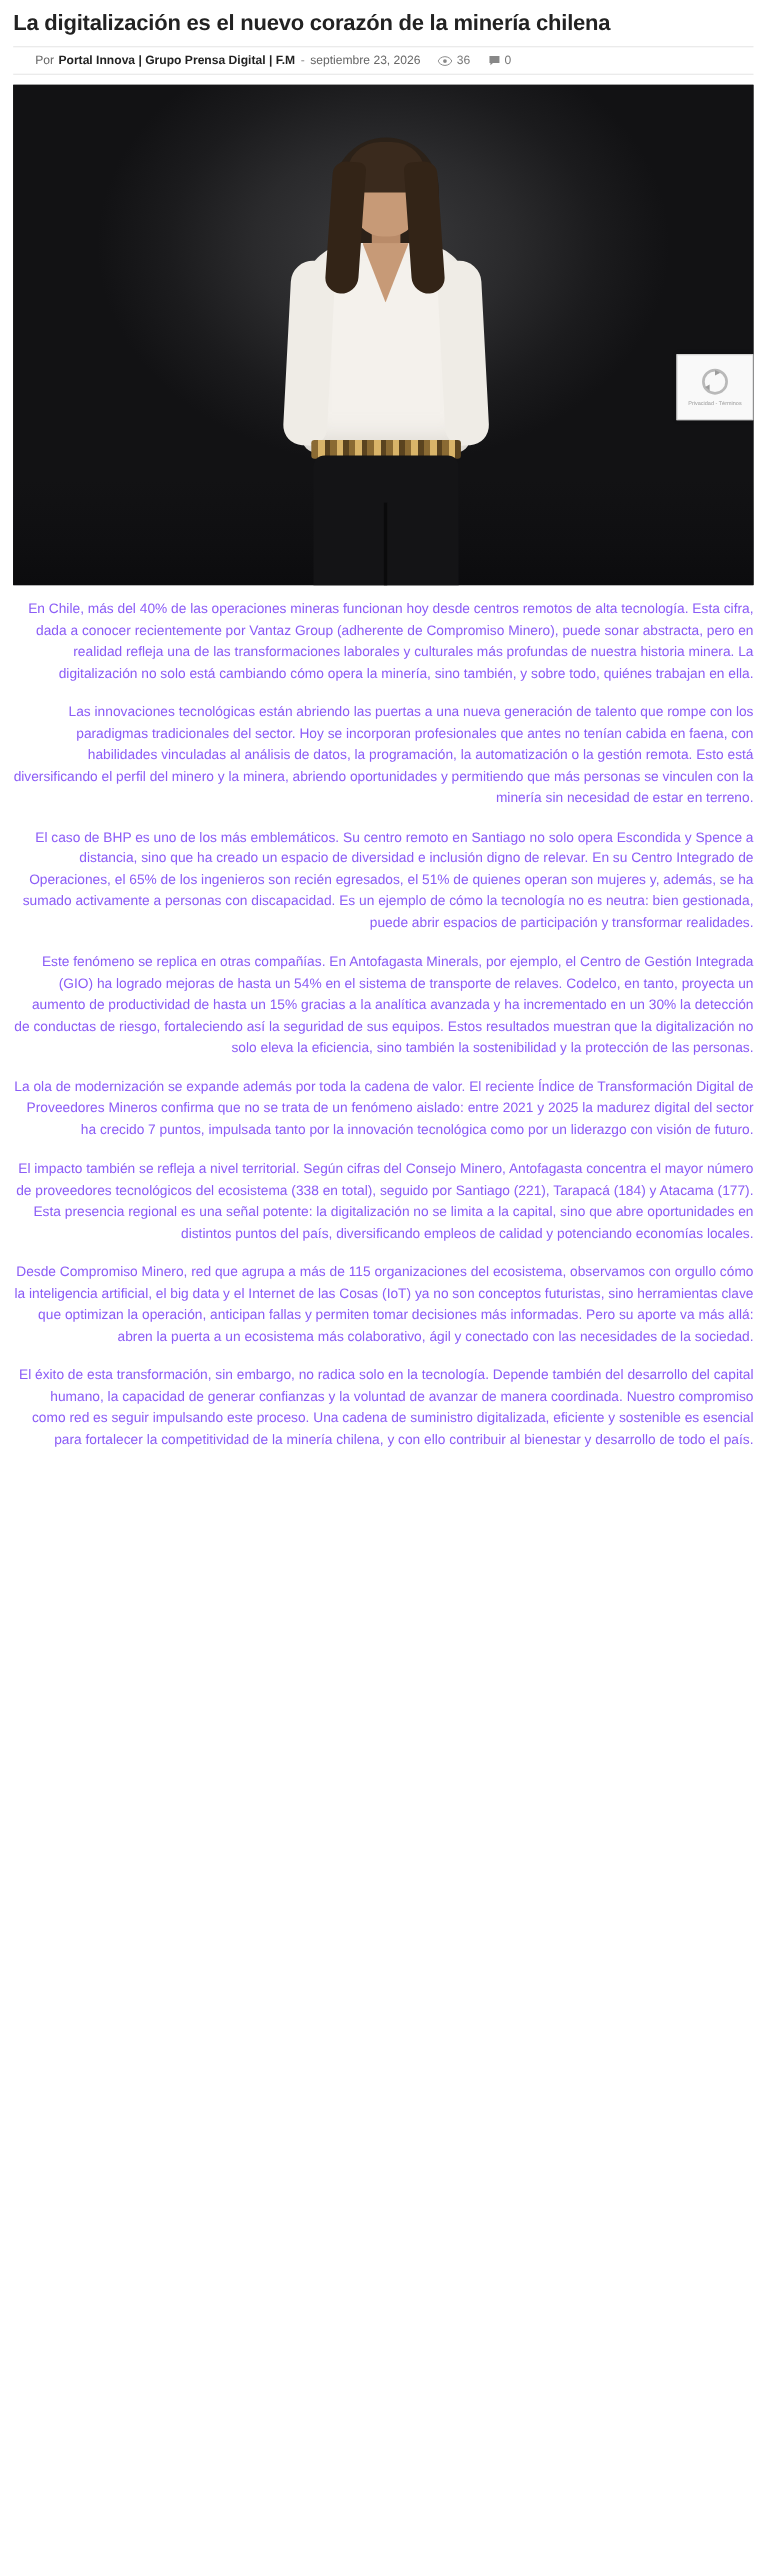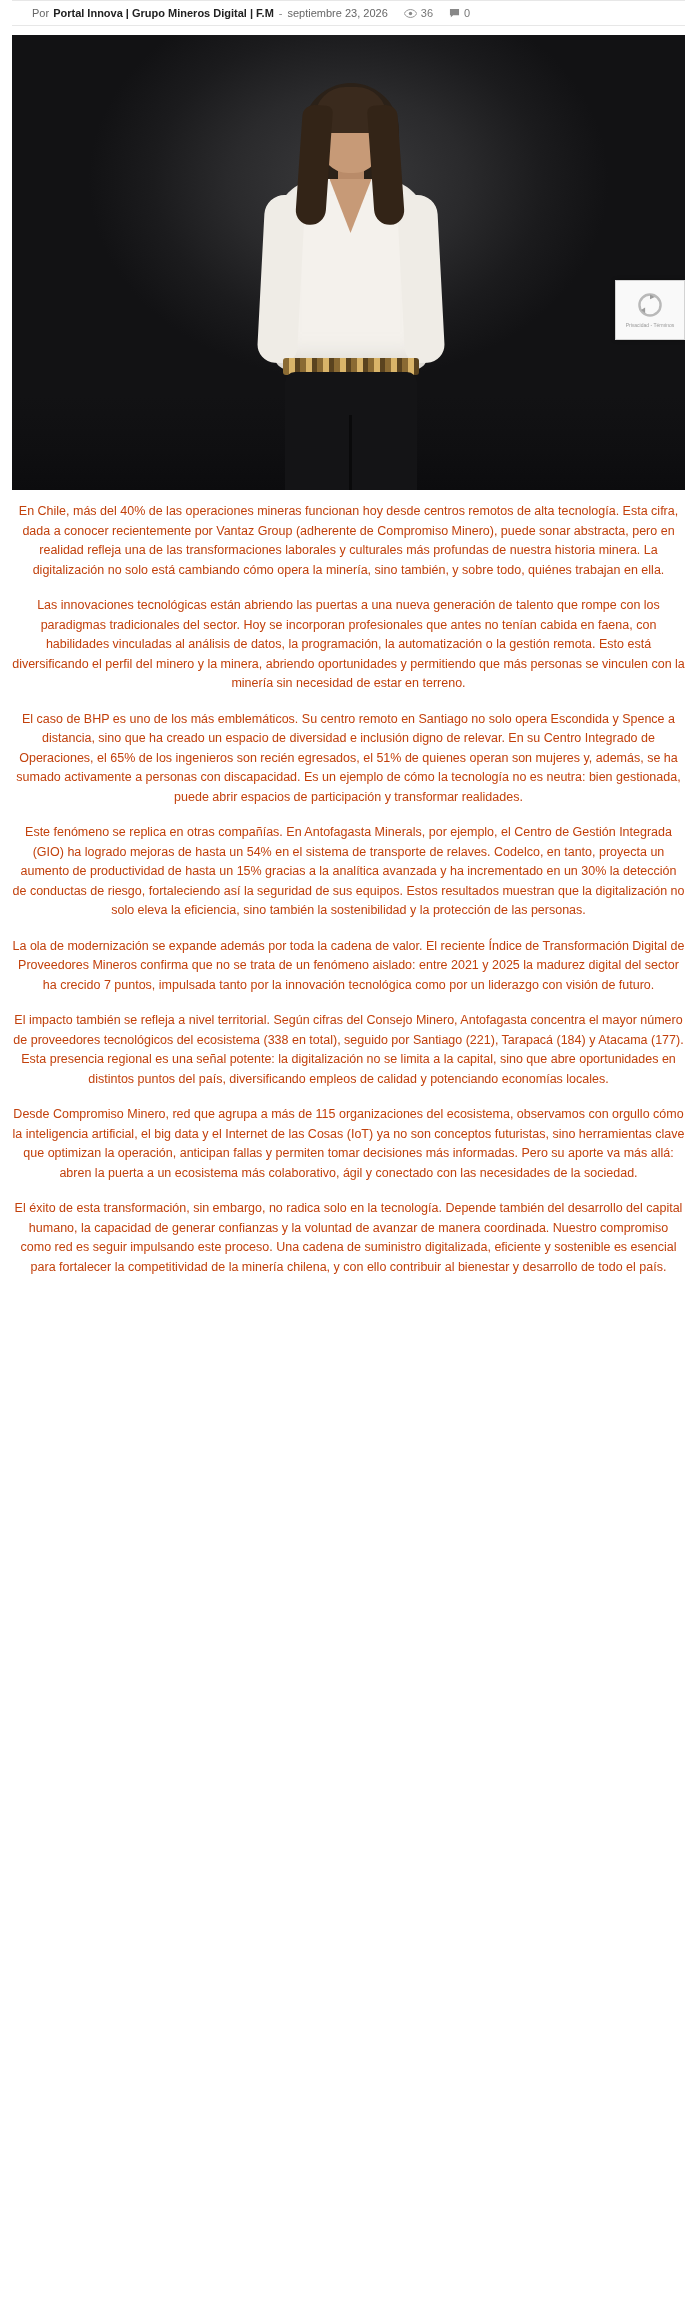--- a/index.html
+++ b/index.html
@@ -161,35 +161,36 @@
     font-size: 12.5px;
     font-weight: bold;
     font-style: italic;
     color: #333333;
     margin: 4px 0 14px 0;
     line-height: 17px;
   }
   p.body {
     font-size: 12.5px;
     line-height: 19.5px;
-    color: #c2410c;
+    color: #8b5cf6;
     margin: 0 0 16px 0;
-    text-align: center;
+    text-align: right;
   }
   .eye-icon svg, .comment-icon svg { display: block; }
 </style>
 </head>
 <body>
 
 <div class="page">
 
+  <h1 class="article-title">La digitalización es el nuevo corazón de la minería chilena</h1>
 
   <div class="meta-bar">
     <span class="meta-by">Por</span>
-    <a class="meta-author" href="#">Portal Innova | Grupo Mineros Digital | F.M</a>
+    <a class="meta-author" href="#">Portal Innova | Grupo Prensa Digital | F.M</a>
     <span class="meta-sep">-</span>
     <span class="meta-date">septiembre 23, 2026</span>
 
     <span class="meta-stat">
       <span class="ico eye-icon">
         <svg width="13" height="9" viewBox="0 0 16 11" aria-hidden="true">
           <path d="M8 0.6C4.2 0.6 1.3 3.2 0.3 5.5c1 2.3 3.9 4.9 7.7 4.9s6.7-2.6 7.7-4.9C14.7 3.2 11.8 0.6 8 0.6z" fill="none" stroke="#888888" stroke-width="1.1"></path>
           <circle cx="8" cy="5.5" r="2.1" fill="#888888"></circle>
         </svg>
       </span>

